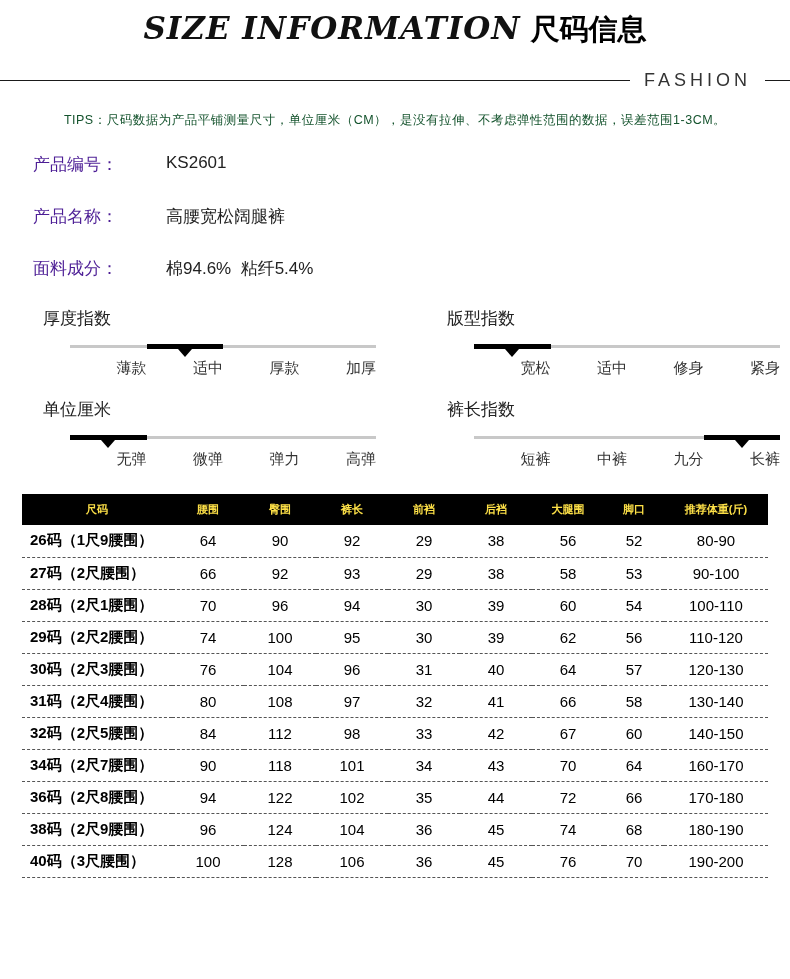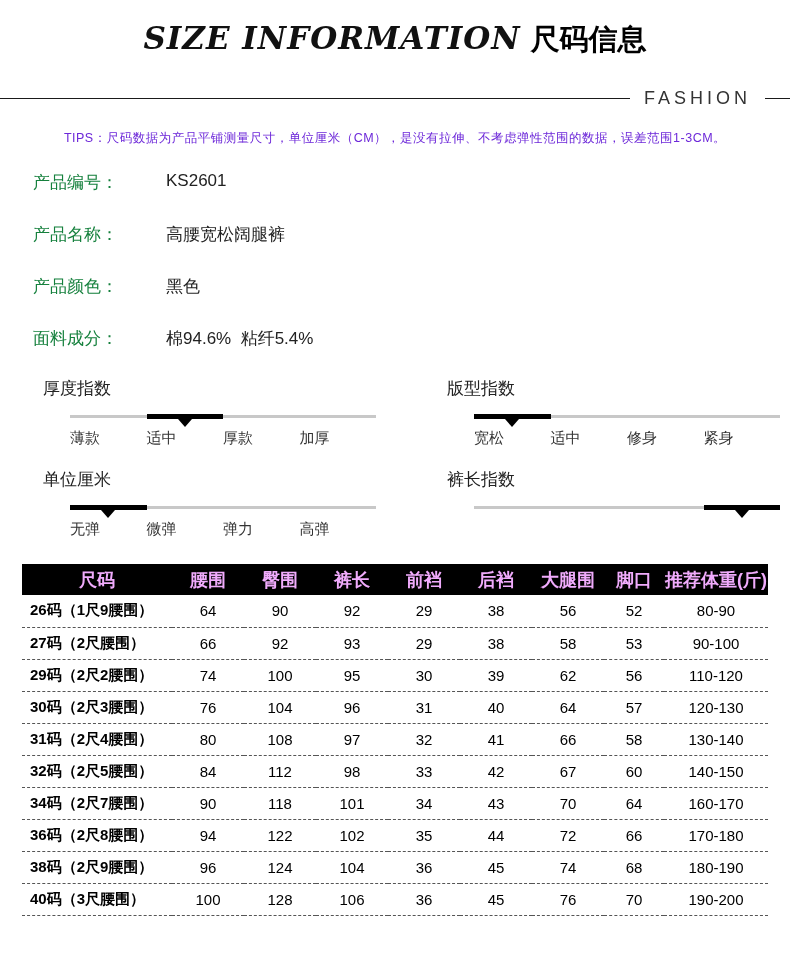--- a/index.html
+++ b/index.html
@@ -2,67 +2,67 @@
 <html><head>
 <meta charset="utf-8">
 <style>
   * { margin:0; padding:0; box-sizing:border-box; }
   html,body { background:#fff; }
   body {
     width:790px; height:979px; overflow:hidden; position:relative;
     font-family:"Liberation Sans", sans-serif; color:#333;
   }
   
-  .title { padding-top:20px; text-align:center; white-space:nowrap; }
+  .title { padding-top:10px; text-align:center; white-space:nowrap; }
   .title .en {
     font-family:"DejaVu Serif", serif; font-style:italic; font-weight:bold;
     font-size:31px; color:#111; letter-spacing:1px;
   }
   .title .cn { font-size:29px; font-weight:bold; color:#000; margin-left:10px; }
   
-  .fashion-row { display:flex; align-items:center; margin-top:28px; height:20px; }
+  .fashion-row { display:flex; align-items:center; margin-top:20px; height:20px; }
   .fashion-row .line { height:1px; background:#1a1a1a; }
   .fashion-row .line-left { flex:1; }
   .fashion-row .line-right { width:25px; }
   .fashion-text { padding:0 14px; font-size:18px; letter-spacing:4px; color:#333; }
   
-  .tips { margin-top:22px; text-align:center; font-size:12.5px; color:#6d28d9; letter-spacing:0.5px; }
+  .tips { margin-top:22px; text-align:center; font-size:12.5px; color:#14532d; letter-spacing:0.5px; }
   
   .product-info { margin:24px 0 0 33px; }
   .info-row { display:flex; font-size:17px; margin-bottom:29px; }
-  .info-label { width:133px; color:#15803d; }
+  .info-label { width:133px; color:#4c1d95; }
   .info-value { color:#222; white-space:pre; }
   
   .indexes {
     display:grid; grid-template-columns:404px 353px; grid-row-gap:20px;
     padding-left:43px; margin-top:-2px;
   }
   .index-title { font-size:17px; color:#222; margin-bottom:15px; }
   .slider { width:306px; margin-left:27px; position:relative; }
   .track { height:3px; background:#c8c8c8; position:relative; }
   .fill { position:absolute; top:-1px; height:5px; width:25%; background:#000; }
   .marker {
     position:absolute; top:4px; transform:translateX(-50%);
     width:0; height:0; border-left:7px solid transparent;
     border-right:7px solid transparent; border-top:8px solid #000;
   }
   .options { display:flex; margin-top:11px; }
-  .options span { flex:1; text-align:left; font-size:15px; color:#333; }
+  .options span { flex:1; text-align:right; font-size:15px; color:#333; }
   
   .size-table {
     width:746px; margin:25px 0 0 22px; border-collapse:collapse;
     table-layout:fixed; font-size:15px;
   }
   .size-table col.c0 { width:150px; }
   .size-table col.cn { width:72px; }
   .size-table col.c7 { width:60px; }
   .size-table col.c8 { width:104px; }
   .size-table th {
-    background:#000; color:#f0abfc; font-weight:bold; height:31px;
-    text-align:center; font-size:18px;
+    background:#000; color:#fde047; font-weight:bold; height:31px;
+    text-align:center; font-size:11px;
   }
   .size-table td {
     height:32px; text-align:center; color:#000;
     border-bottom:1px dashed #555;
   }
   .size-table td:first-child { text-align:left; padding-left:8px; font-weight:bold; }
 </style>
 </head>
 <body>
 
@@ -84,24 +84,20 @@
   <div class="info-row">
     <div class="info-label">产品编号：</div>
     <div class="info-value">KS2601</div>
   </div>
 
   <div class="info-row">
     <div class="info-label">产品名称：</div>
     <div class="info-value">高腰宽松阔腿裤</div>
   </div>
 
-  <div class="info-row">
-    <div class="info-label">产品颜色：</div>
-    <div class="info-value">黑色</div>
-  </div>
 
   <div class="info-row">
     <div class="info-label">面料成分：</div>
     <div class="info-value">棉94.6%  粘纤5.4%</div>
   </div>
 </div>
 
   <div class="indexes" id="indexes">
   <div class="index-block">
     <div class="index-title">厚度指数</div>
@@ -151,20 +147,26 @@
     </div>
   </div>
 
   <div class="index-block">
     <div class="index-title">裤长指数</div>
     <div class="slider">
       <div class="track">
         <div class="fill" style="left: 75%;"></div>
         <div class="marker" style="left: 87.5%;"></div>
       </div>
+      <div class="options">
+            <span>短裤</span>
+            <span>中裤</span>
+            <span>九分</span>
+            <span>长裤</span>
+          </div>
     </div>
   </div>
 </div>
 
   <table class="size-table">
     <colgroup id="table-cols">
         <col class="c0">
         <col class="cn">
         <col class="cn">
         <col class="cn">
@@ -204,20 +206,31 @@
           <td>66</td>
           <td>92</td>
           <td>93</td>
           <td>29</td>
           <td>38</td>
           <td>58</td>
           <td>53</td>
           <td>90-100</td>
         </tr>
         <tr>
+          <td>28码（2尺1腰围）</td>
+          <td>70</td>
+          <td>96</td>
+          <td>94</td>
+          <td>30</td>
+          <td>39</td>
+          <td>60</td>
+          <td>54</td>
+          <td>100-110</td>
+        </tr>
+        <tr>
           <td>29码（2尺2腰围）</td>
           <td>74</td>
           <td>100</td>
           <td>95</td>
           <td>30</td>
           <td>39</td>
           <td>62</td>
           <td>56</td>
           <td>110-120</td>
         </tr>

